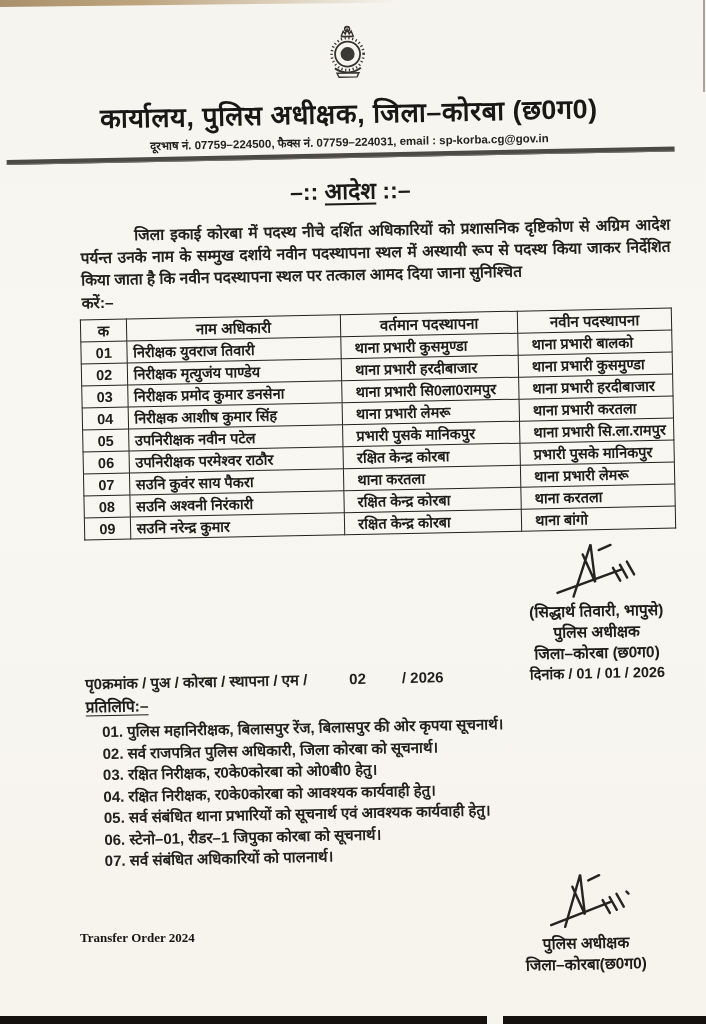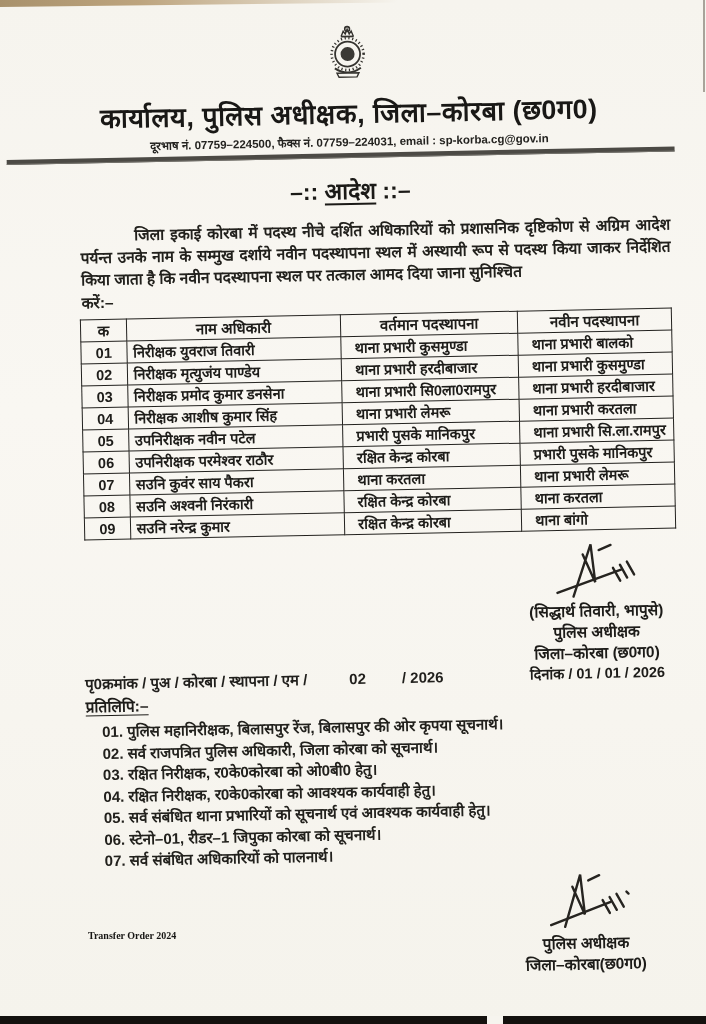--- a/index.html
+++ b/index.html
@@ -69,22 +69,22 @@
   .copy-heading{
     margin:2px 0 0 78px;font-size:15.5px;font-weight:700;
     text-decoration:underline;text-underline-offset:3px;color:#1d1c19;
   }
   .copy-list{margin:4px 0 0 94px;padding:0;list-style:none;font-size:15px;font-weight:600;color:#22211d;}
   .copy-list li{line-height:21.5px;}
 
   .sig2-row{display:flex;justify-content:flex-end;margin:4px 72px 0 0;}
 
   .footer-note{
-    position:absolute;left:80px;top:930px;font-size:10px;font-weight:700;
-    font-family:"Liberation Serif","DejaVu Serif",serif;color:#171614;margin-left:8px;
+    position:absolute;left:80px;top:930px;font-size:13px;font-weight:700;
+    font-family:"Liberation Serif","DejaVu Serif",serif;color:#171614;
   }
 </style>
 </head>
 <body>
 
 <div class="top-sliver"></div>
 <div class="right-edge-line"></div>
 
 <div class="sheet">
 

